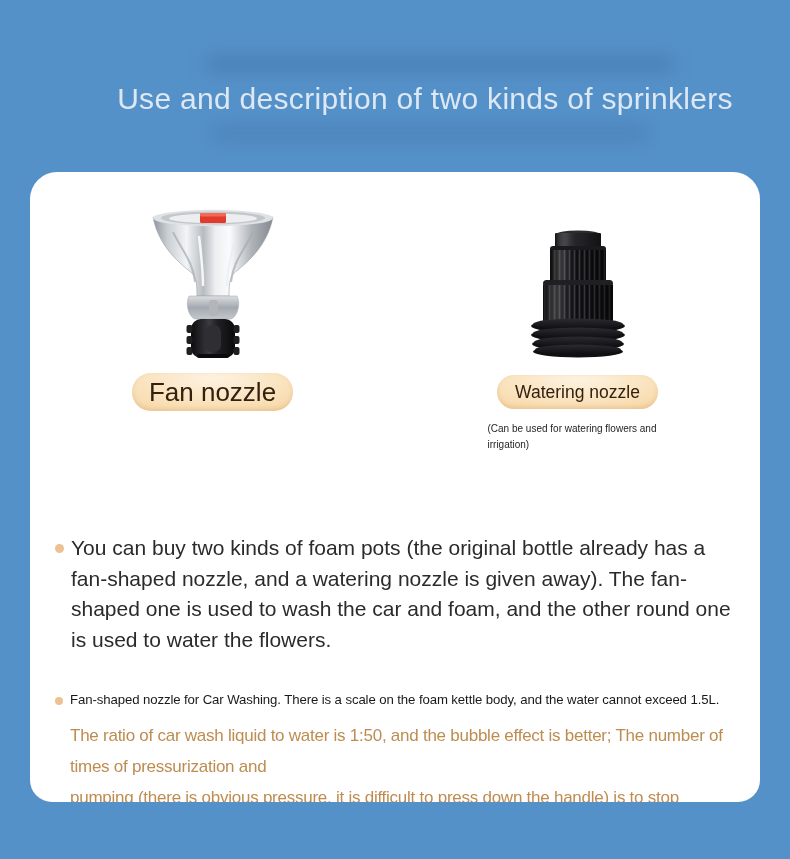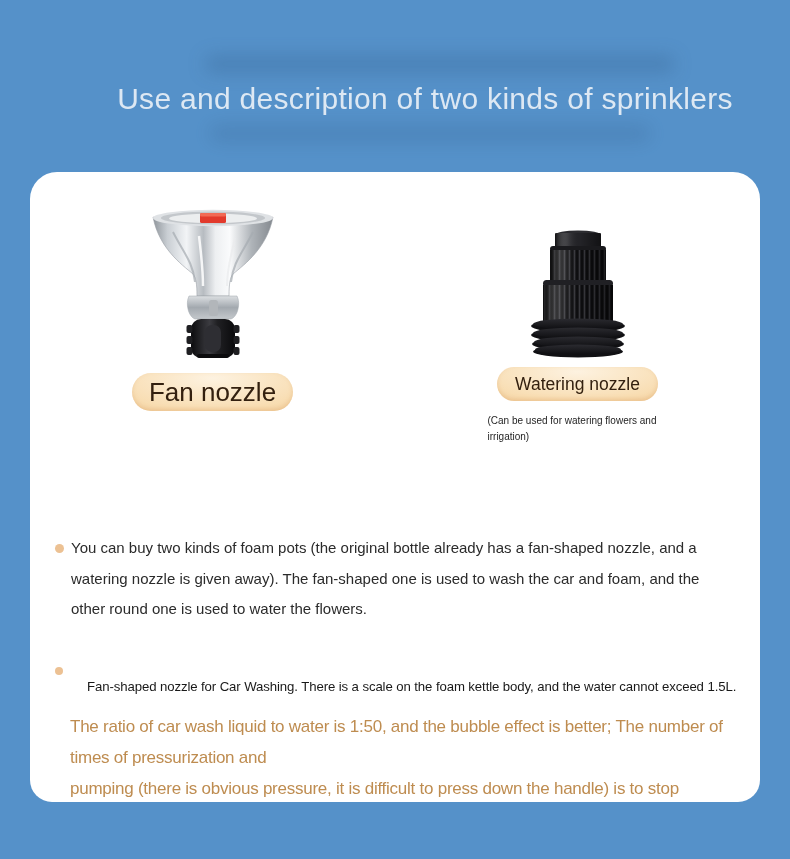--- a/index.html
+++ b/index.html
@@ -31,32 +31,32 @@
   .col{flex:1;display:flex;flex-direction:column;align-items:center;}
   .media{height:160px;display:flex;align-items:flex-end;justify-content:center;}
 
   .pill{
     display:flex;align-items:center;justify-content:center;
     border-radius:19px;color:#33200F;
     background:radial-gradient(130% 175% at 50% 14%, #FDF2E0 0%, #F8DDB2 48%, #ECBC83 100%);
     box-shadow:inset 0 -2px 4px rgba(214,158,94,0.35);
   }
   .pill.lg{margin-top:15px;height:38px;padding:0 17px;font-size:26px;}
-  .pill.sm{margin-top:9px;height:34px;padding:0 18px;font-size:17.5px;}
+  .pill.sm{margin-top:17px;height:34px;padding:0 18px;font-size:17.5px;}
 
   .caption{margin-top:12px;color:#1E1E1E;text-align:left;}
   .caption.fan{width:190px;font-size:13px;line-height:16px;}
   .caption.water{width:180px;font-size:10px;line-height:15.5px;}
 
   .bullet{display:flex;align-items:flex-start;}
   .dot{flex:none;width:9px;height:9px;border-radius:50%;background:#ECC193;margin:11px 7px 0 0;}
   .dot.small{width:8px;height:8px;margin-top:5px;}
-  .b1{margin:0;width:664px;font-size:15px;line-height:30.5px;color:#2B2B2B;}
+  .b1{margin:0;width:664px;font-size:21px;line-height:30.5px;color:#2B2B2B;}
   .bullet2{margin-top:37px;}
-  .lead{margin:17px;font-size:13.2px;letter-spacing:-0.1px;white-space:nowrap;color:#191919;}
+  .lead{margin:0;font-size:13.2px;letter-spacing:-0.1px;white-space:nowrap;color:#191919;}
   .detail{
     margin:13px 0 0;width:682px;
     font-size:17px;letter-spacing:-0.25px;line-height:31px;
     color:#BE8C50;white-space:pre-line;
   }
 </style>
 </head>
 <body>
 
 <div class="page">

